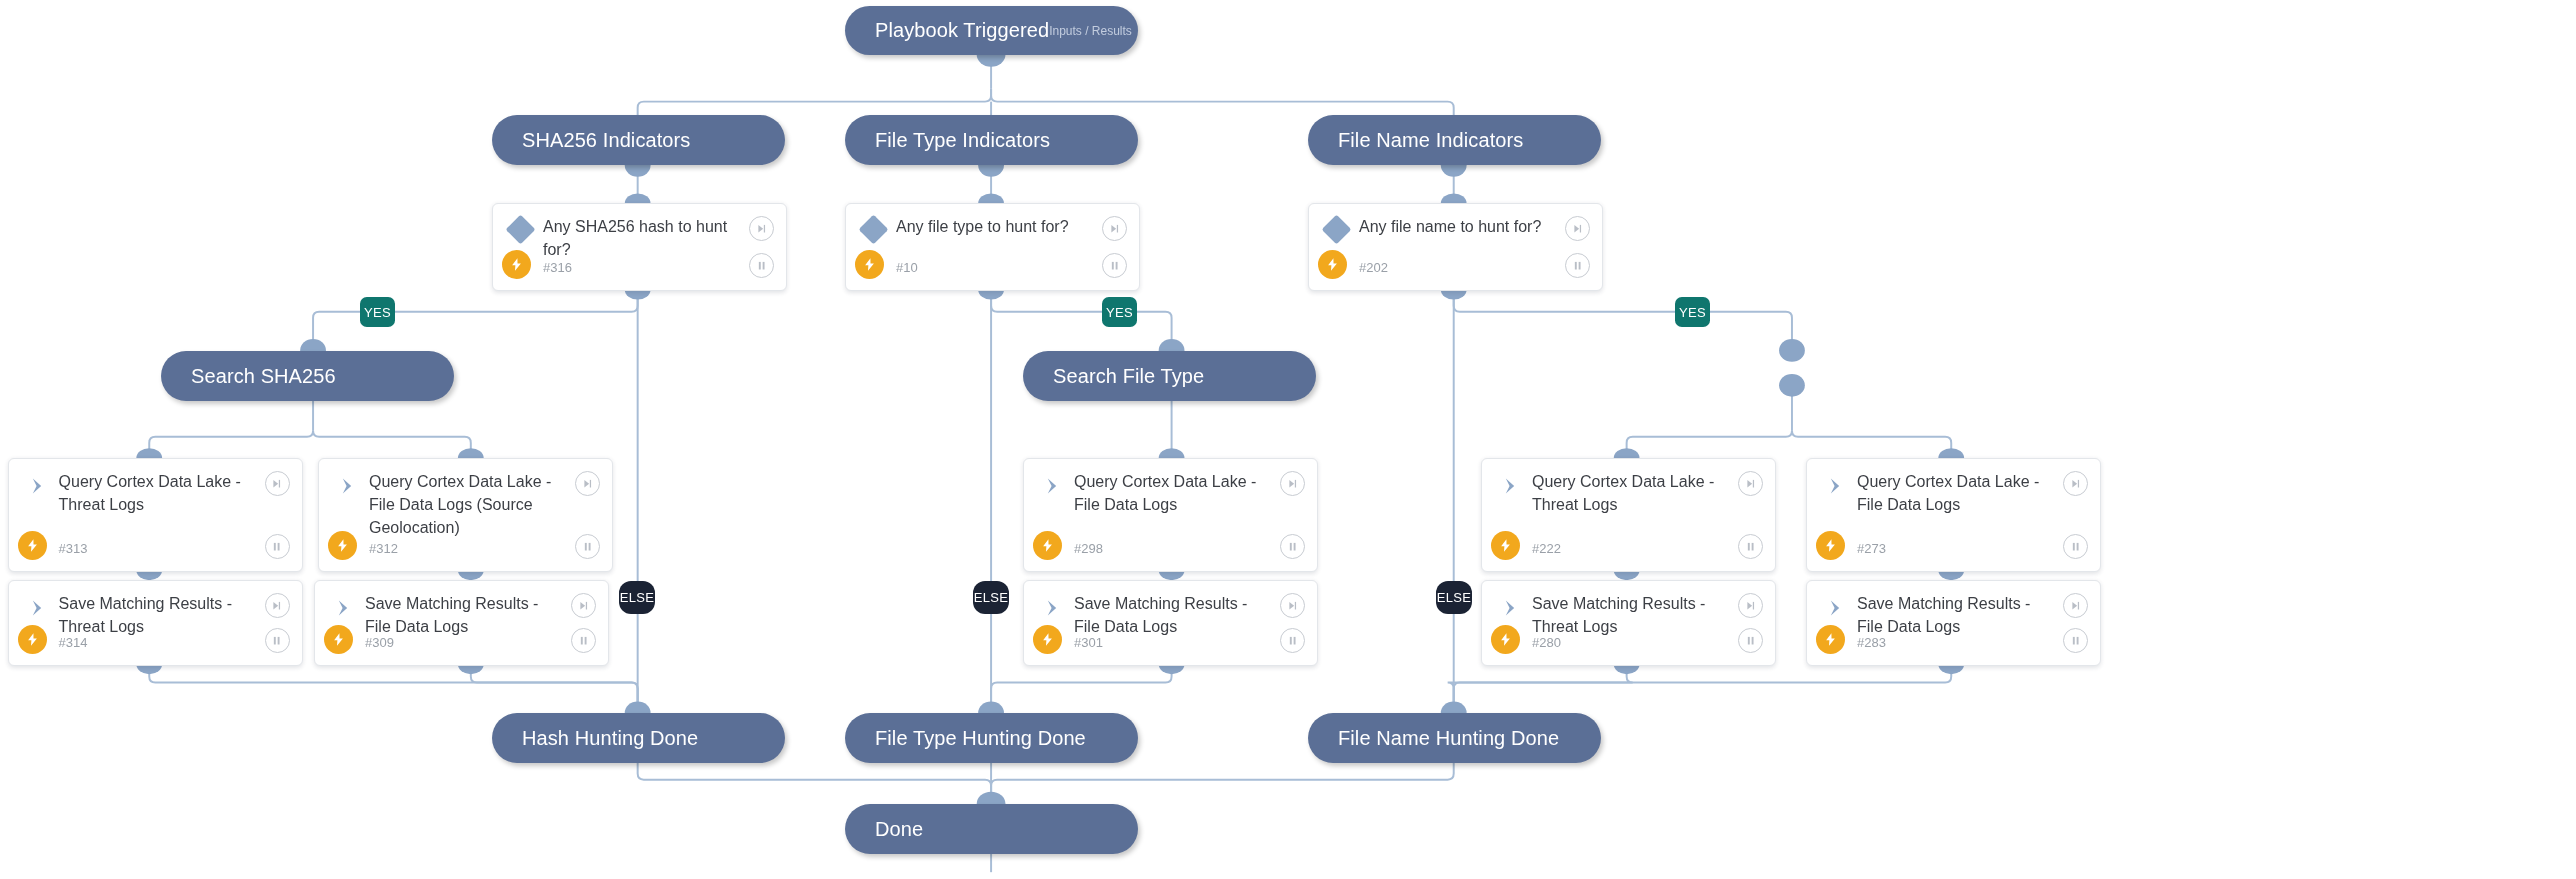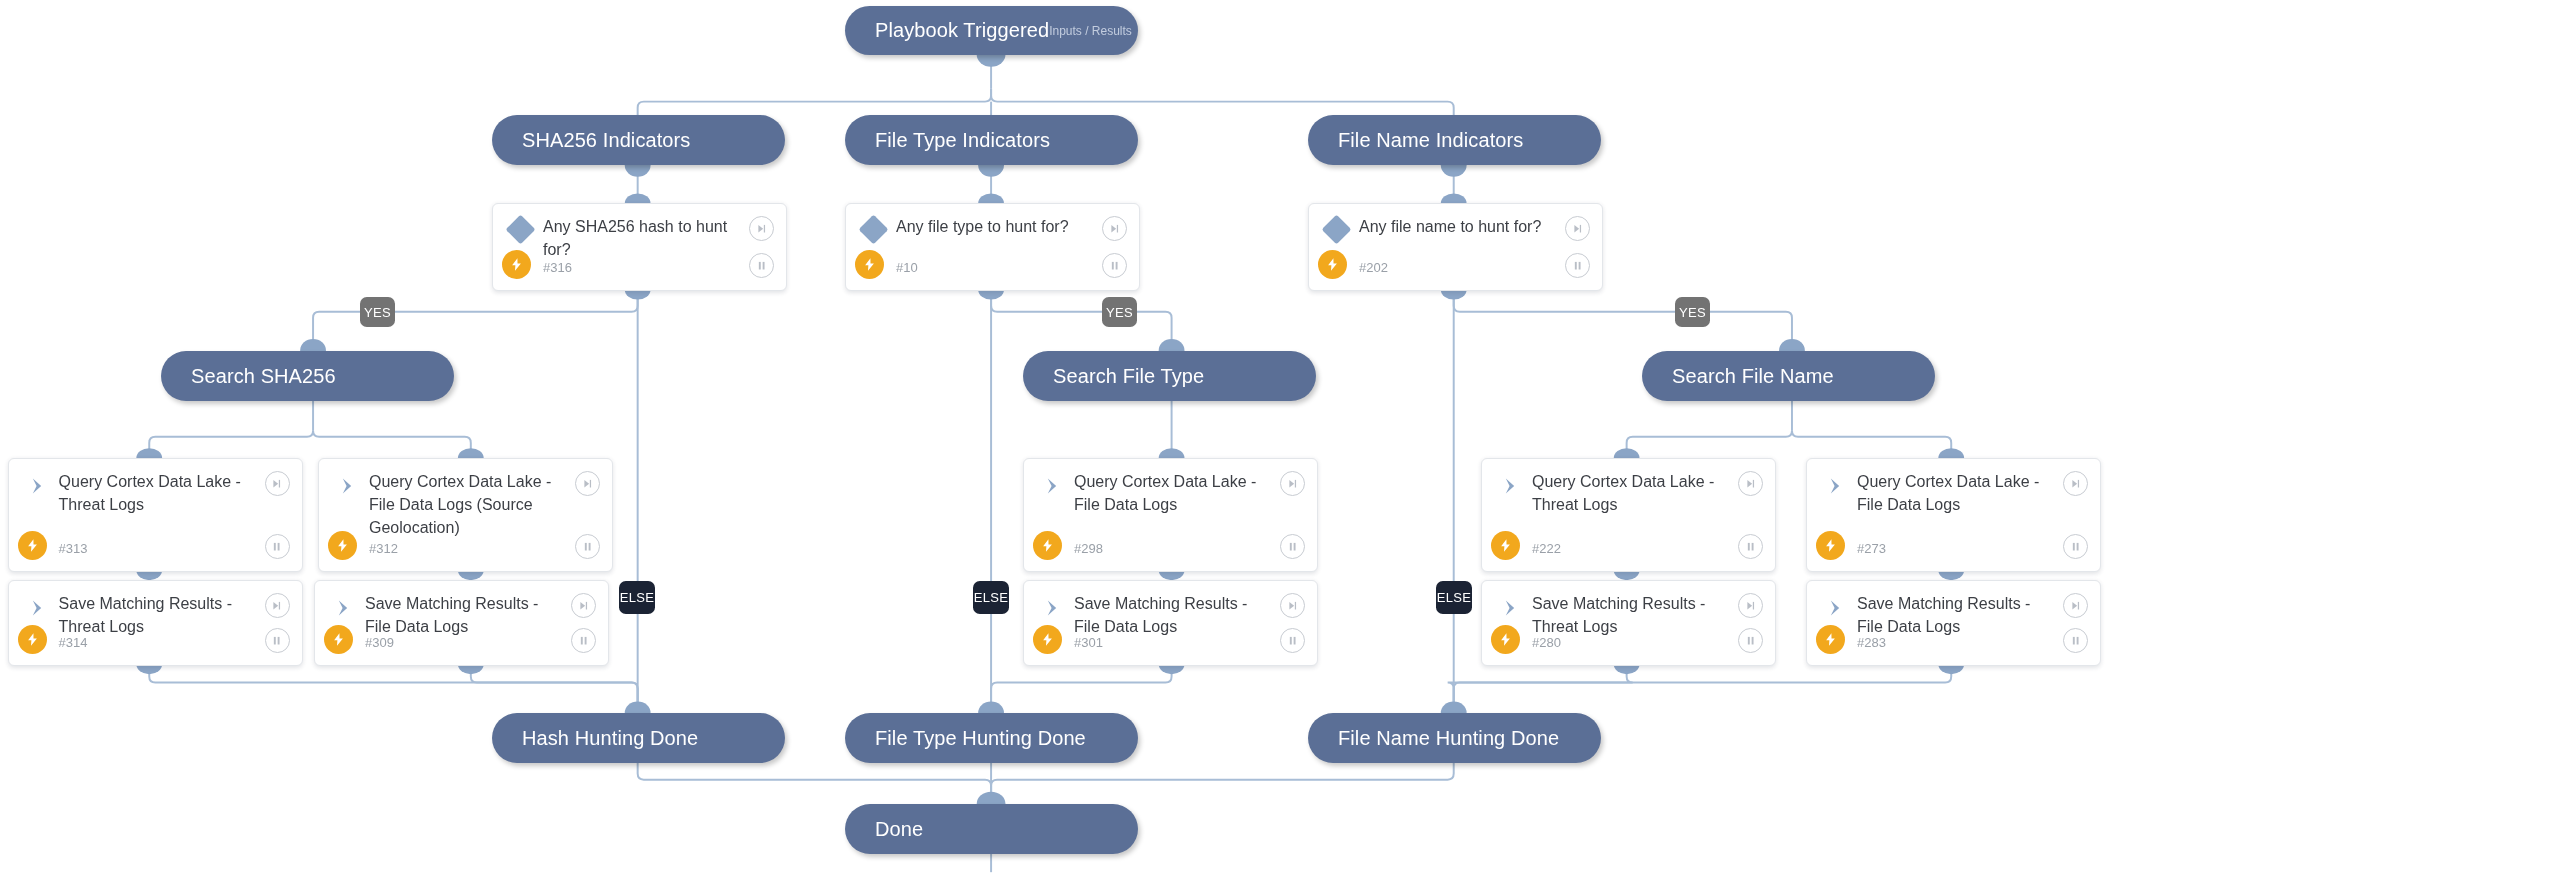--- a/index.html
+++ b/index.html
@@ -27,22 +27,22 @@
   .card .idl{position:absolute;left:50px;bottom:15px;color:#9aa0a8;font-size:13px;}
   .card .ric{position:absolute;right:12px;width:23px;height:23px;border:1.2px solid #c8ccd2;
              border-radius:50%;display:flex;align-items:center;justify-content:center;}
   .card .ric.top{top:12px;}
   .card .ric.bot{bottom:12px;}
   .card .ric svg{width:11.4px;height:11.4px;}
 
   
   .badge{position:absolute;display:flex;align-items:center;justify-content:center;
          font-size:13px;letter-spacing:0.3px;border-radius:6.8px;}
-  .badge.yes{background:#737373;color:#ffffff;width:35px;height:30px;}
-  .badge.els{background:#1b2334;color:#ffffff;width:36px;height:33px;}
+  .badge.yes{background:#0f766e;color:#ffffff;width:35px;height:30px;}
+  .badge.els{background:#1b2334;color:#ffffff;width:36px;height:33px;border-radius:12px;}
 </style>
 </head>
 <body>
 
 <div id="canvas">
 
   <svg id="wires" viewBox="0 0 3395 1159" xmlns="http://www.w3.org/2000/svg">
     <defs>
       <marker id="ar" markerWidth="9" markerHeight="9" refX="4.5" refY="7.4" orient="auto" markerUnits="userSpaceOnUse">
         <path d="M0.6 0.8 L4.5 7.6 L8.4 0.8 Z" fill="#a8bdd6"></path>
@@ -252,23 +252,20 @@
   <div class="badge yes" style="left:1675px;top:297px;">
     <span>YES</span>
     </div>
 
   <div class="pill" style="left:161px;top:351px;width:293px;height:50px;">
     <span class="lbl">Search SHA256</span>
   </div>
   <div class="pill" style="left:1023px;top:351px;width:293px;height:50px;">
     <span class="lbl">Search File Type</span>
   </div>
-  <div class="pill" style="left:1642px;top:351px;width:293px;height:50px;">
-    <span class="lbl">Search File Name</span>
-  </div>
 
   <div class="card" style="left:7.6px;top:458px;width:293px;height:112px;">
     <span class="chev">
       <svg viewBox="0 0 24 24">
           <path d="M7 3 L17 12 L7 21 L11.5 12 Z" fill="#8ba5c6"></path>
         </svg></span>
     <div class="ttl">Query Cortex Data Lake - Threat Logs</div>
     <div class="bolt">
       <svg viewBox="0 0 24 24">
           <path d="M13.5 2 L5 13.2 h5.2 L9.6 22 L19 10.4 h-5.4 Z" fill="#ffffff"></path>

